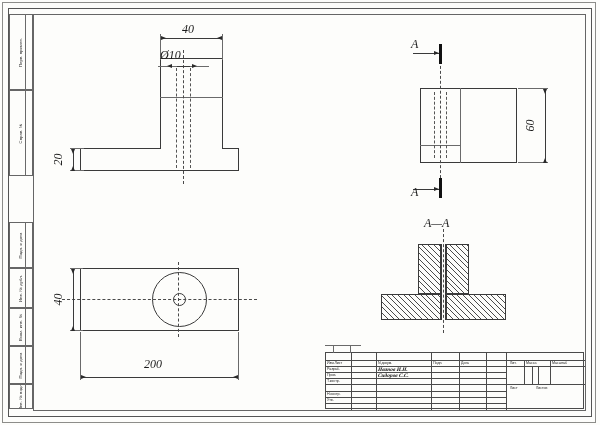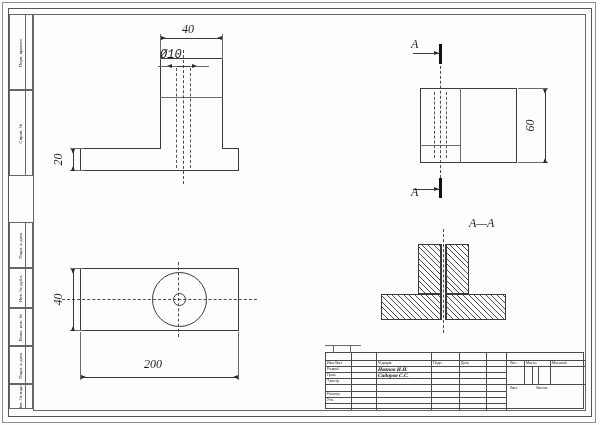--- a/index.html
+++ b/index.html
@@ -164,21 +164,21 @@
   <div class="ln v thin" style="left:222px;top:34px;height:26px;"></div>
   <div class="arrow-r" style="left:161px;top:36px;"></div>
   <div class="arrow-l" style="left:217px;top:36px;"></div>
   <div class="dimtxt" style="left:182px;top:22px;font-size:12px;">40</div>
 
   <div class="ln h" style="left:176px;top:66px;width:15px;"></div>
   <div class="ln h thin" style="left:158px;top:66px;width:19px;"></div>
   <div class="ln h thin" style="left:190px;top:66px;width:19px;"></div>
   <div class="arrow-l" style="left:167px;top:64px;"></div>
   <div class="arrow-r" style="left:192px;top:64px;"></div>
-  <div class="dimtxt" style="left:160px;top:48px;font-size:12px;font-family:Liberation Mono, monospace;">Ø10</div>
+  <div class="dimtxt" style="left:160px;top:48px;font-size:12px;">Ø10</div>
 
   <div class="ln v" style="left:73px;top:148px;height:23px;"></div>
   <div class="ln h thin" style="left:70px;top:148px;width:14px;"></div>
   <div class="ln h thin" style="left:70px;top:170px;width:14px;"></div>
   <div class="arrow-d" style="left:71px;top:149px;"></div>
   <div class="arrow-u" style="left:71px;top:166px;"></div>
   <div class="dimtxt rot" style="left:52px;top:152px;font-size:12px;">20</div>
 
   <div class="ln h" style="left:80px;top:268px;width:159px;"></div>
   <div class="ln h" style="left:80px;top:330px;width:159px;"></div>
@@ -229,21 +229,21 @@
   <div class="arrow-r" style="left:434px;top:187px;"></div>
   <div class="dimtxt" style="left:411px;top:185px;font-size:12px;">A</div>
 
   <div class="ln v" style="left:545px;top:88px;height:75px;"></div>
   <div class="ln h thin" style="left:518px;top:88px;width:30px;"></div>
   <div class="ln h thin" style="left:518px;top:162px;width:30px;"></div>
   <div class="arrow-d" style="left:543px;top:89px;"></div>
   <div class="arrow-u" style="left:543px;top:158px;"></div>
   <div class="dimtxt rot" style="left:524px;top:118px;font-size:12px;">60</div>
 
-  <div class="dimtxt" style="left:424px;top:216px;font-size:12px;margin-left:45px;">A—A</div>
+  <div class="dimtxt" style="left:424px;top:216px;font-size:12px;">A—A</div>
   <div class="center-v" style="left:443px;top:229px;height:104px;"></div>
 
   <div class="hatch" style="left:418px;top:244px;width:23px;height:50px;"></div>
   <div class="hatch" style="left:446px;top:244px;width:23px;height:50px;"></div>
 
   <div class="hatch" style="left:381px;top:294px;width:60px;height:26px;"></div>
   <div class="hatch" style="left:446px;top:294px;width:60px;height:26px;"></div>
 
   <div class="ln v" style="left:441px;top:244px;height:76px;"></div>
   <div class="ln v" style="left:445px;top:244px;height:76px;"></div>

